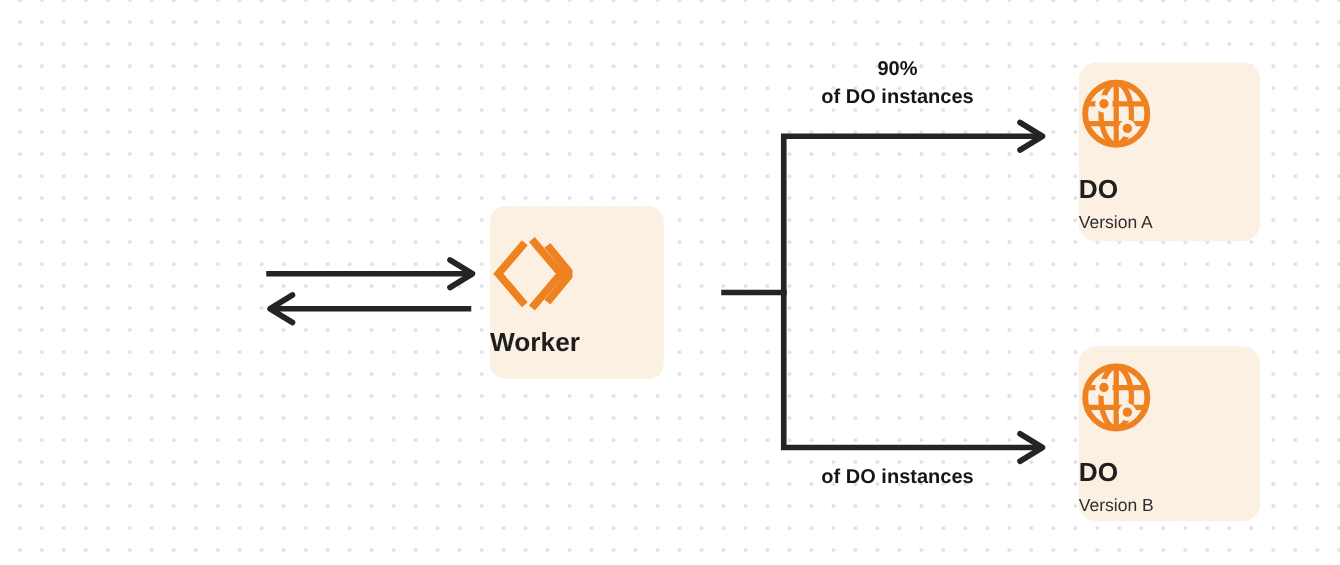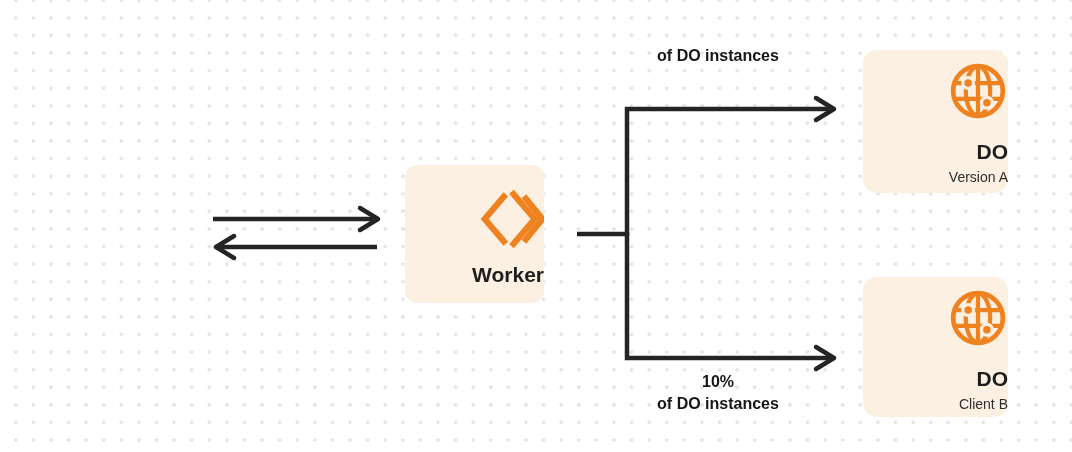--- a/index.html
+++ b/index.html
@@ -18,30 +18,30 @@
     width:1072px;height:452px;
     background-color:var(--bg);
     background-image:radial-gradient(circle,var(--dot) 1.5px,transparent 1.7px);
     background-size:17.6px 17.6px;
     background-position:7px 9px;
     font-family:"Liberation Sans",sans-serif;
     overflow:hidden;
   }
   .node{
     position:absolute;
-    display:flex;flex-direction:column;align-items:flex-end;
+    display:flex;flex-direction:column;align-items:flex-start;
     box-sizing:border-box;
   }
   .node-client{
     left:40px;top:163px;width:142px;height:140px;
     background:var(--gray);border-radius:10px;
     justify-content:center;
   }
   .node-worker{
-    left:405px;top:165px;width:139px;height:138px;
+    left:392px;top:165px;width:139px;height:138px;
     background:var(--cream);border-radius:12px;
     padding-top:19px;
   }
   .node-do{
     left:863px;width:145px;height:143px;
     background:var(--cream);border-radius:14px;
     padding-top:11px;
   }
   .node-do-a{top:50px;}
   .node-do-b{top:277px;height:140px;}
@@ -82,24 +82,24 @@
       </marker>
     </defs>
     <path class="shaft" d="M213 219 H378" marker-end="url(#arrow)"></path>
     <path class="shaft" d="M377 247 H216" marker-end="url(#arrow)"></path>
     <path class="shaft" d="M577 234 H629"></path>
     <path class="shaft" d="M627 236 V109 H834" marker-end="url(#arrow)"></path>
     <path class="shaft" d="M627 232 V358 H834" marker-end="url(#arrow)"></path>
   </svg>
 
   <div class="edge-label edge-label-top">
+    <div>90%</div>
     <div>of DO instances</div>
   </div>
   <div class="edge-label edge-label-bottom">
-    <div>10%</div>
     <div>of DO instances</div>
   </div>
 
 
   <div class="node node-worker">
     <span>
       <svg class="worker-icon-svg" viewBox="0 0 64 64" xmlns="http://www.w3.org/2000/svg">
         <path d="M27 8 L6.5 32 L27 56"></path>
         <path d="M32.5 5.5 L55 32 L32.5 58.5"></path>
         <path d="M44.5 10 L62.5 32 L44.5 54"></path>
@@ -134,16 +134,16 @@
         <path class="g-line" d="M8.5 23.5 H55.5" stroke-width="4.5"></path>
         <path class="g-line" d="M7.5 40.5 H56.5" stroke-width="4.5"></path>
         <circle class="halo" cx="21.5" cy="23.5" r="7.5"></circle>
         <circle class="halo" cx="41.5" cy="44.5" r="7.5"></circle>
         <circle class="dot" cx="21.5" cy="23.5" r="4"></circle>
         <circle class="dot" cx="41.5" cy="44.5" r="4"></circle>
         <circle class="g-line" cx="32" cy="32" r="26.5" stroke-width="5"></circle>
       </svg>
     </span>
     <div class="node-label">DO</div>
-    <div class="node-sub">Client B</div>
+    <div class="node-sub">Version B</div>
   </div>
 
 </div>
 
 </body></html>

